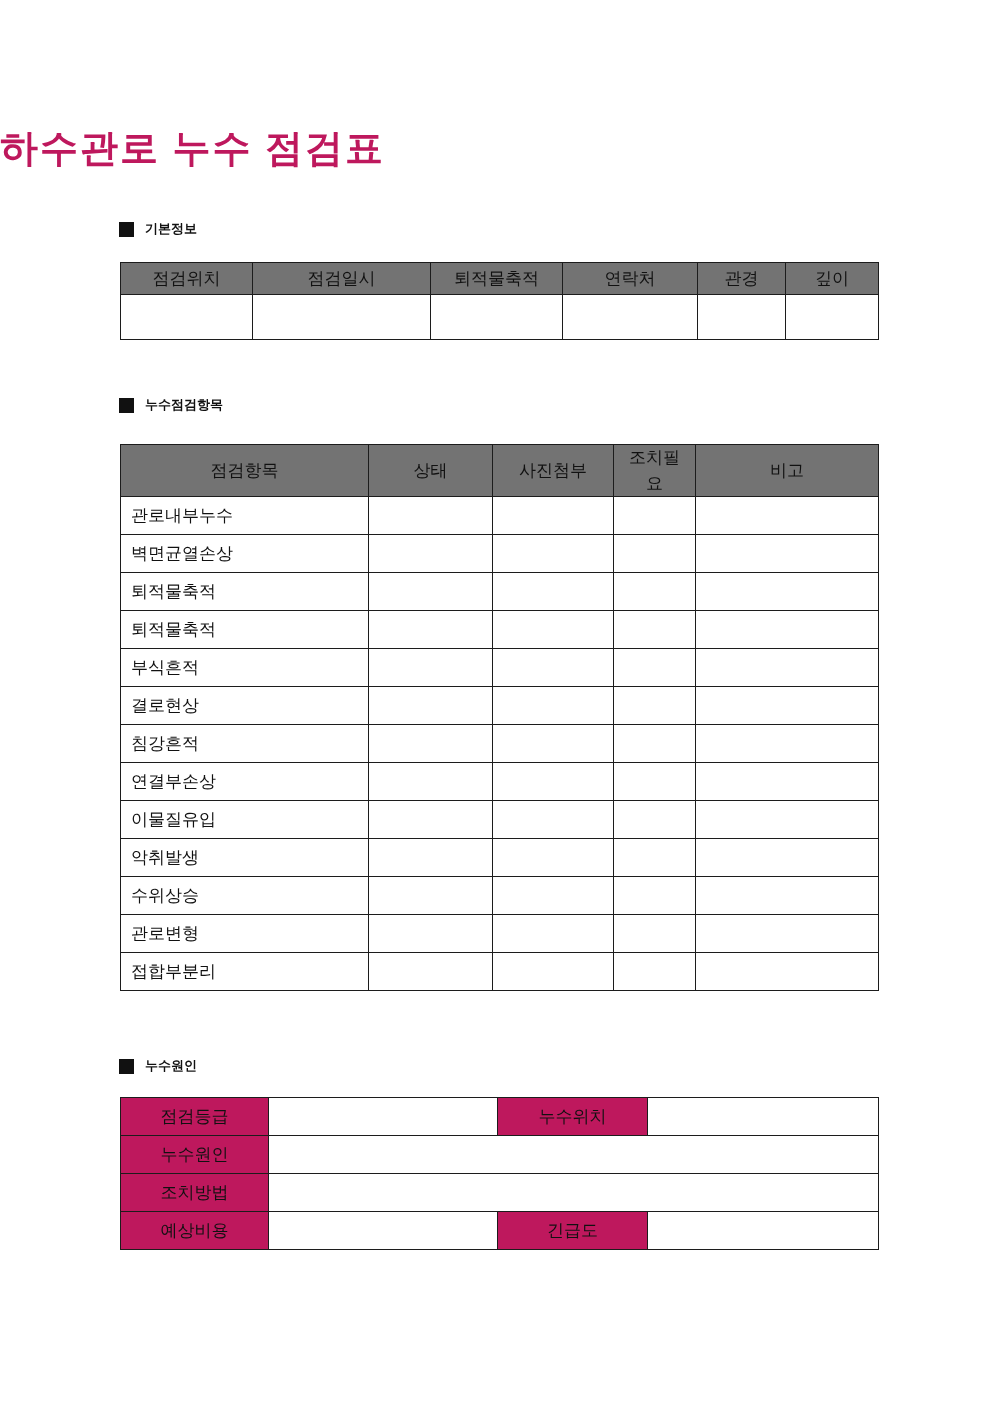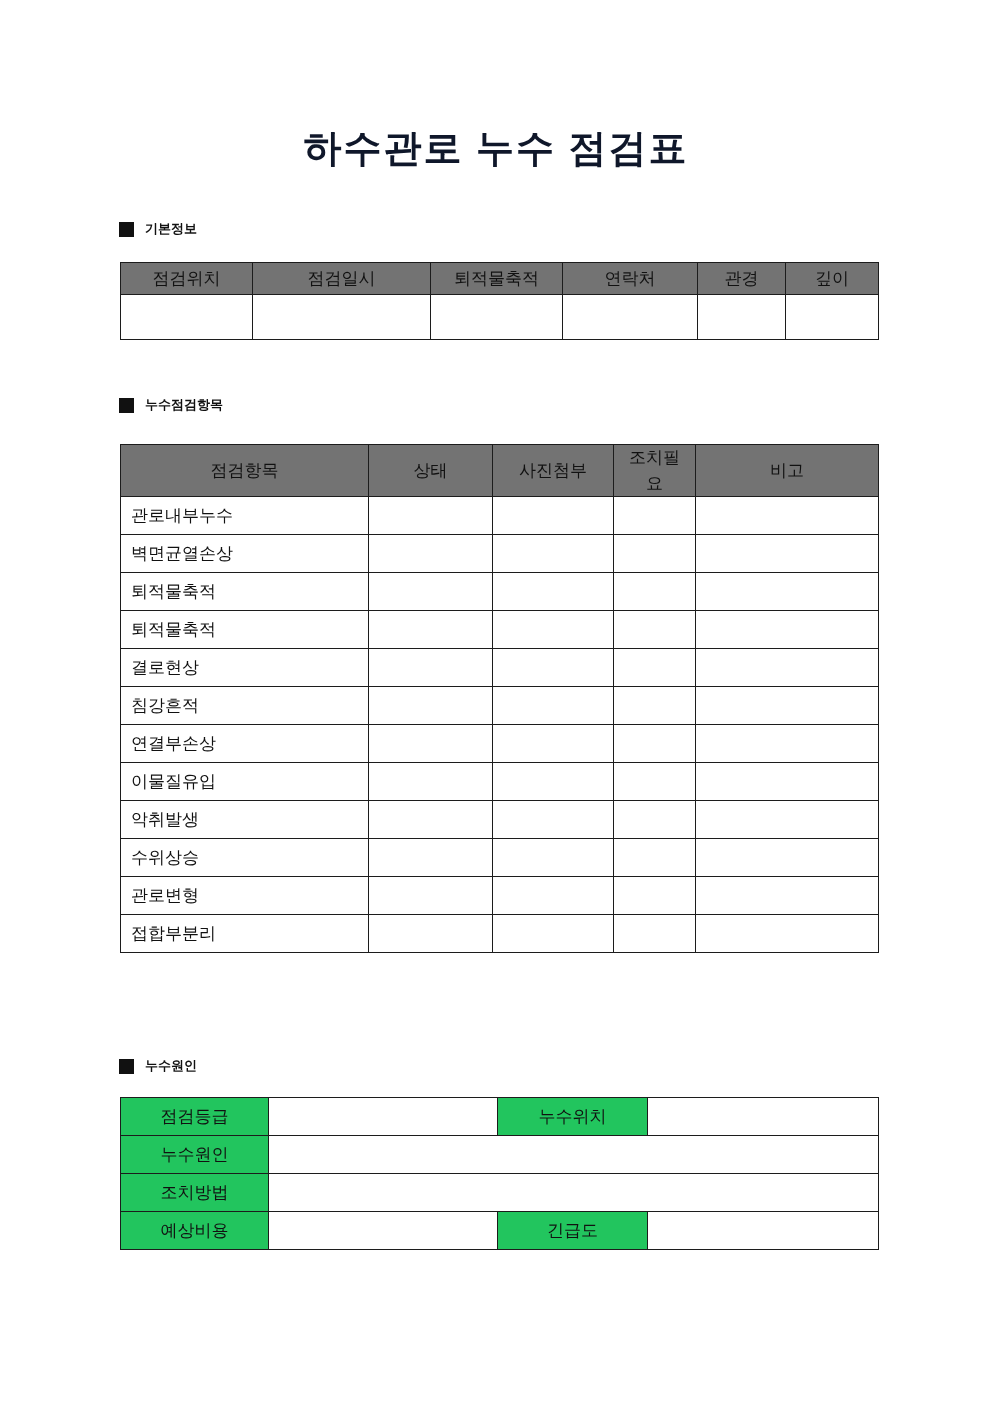--- a/index.html
+++ b/index.html
@@ -14,25 +14,24 @@
     background: #ffffff;
     font-family: "Liberation Sans", "DejaVu Sans", sans-serif;
     color: #111111;
     overflow: hidden;
   }
   .doc-title {
     position: absolute;
     top: 123px;
     left: 0;
     width: 100%;
-    text-align: center;
     font-size: 38px;
     font-weight: 700;
     letter-spacing: 2px;
-    color: #0f172a;
+    color: #be185d;
   }
   .section-heading {
     position: absolute;
     left: 119px;
     display: flex;
     align-items: center;
     gap: 11px;
     font-size: 13px;
     font-weight: 700;
     color: #111111;
@@ -85,21 +84,21 @@
   }
   #table-items th .wrap-narrow {
     display: inline-block;
     max-width: 3.4em;
     word-break: break-all;
     line-height: 1.5;
   }
 
   #table-results td { height: 37px; }
   #table-results td.label-cell {
-    background: #22c55e;
+    background: #be185d;
   }
 </style>
 </head>
 <body>
 
 <div class="page">
 
   <div class="doc-title">하수관로 누수 점검표</div>
 
   <div class="section-heading" id="sec-basic">
@@ -179,20 +178,27 @@
       <td></td>
     </tr>
     <tr>
       <td class="item-name">퇴적물축적</td>
       <td></td>
       <td></td>
       <td></td>
       <td></td>
     </tr>
     <tr>
+      <td class="item-name">부식흔적</td>
+      <td></td>
+      <td></td>
+      <td></td>
+      <td></td>
+    </tr>
+    <tr>
       <td class="item-name">결로현상</td>
       <td></td>
       <td></td>
       <td></td>
       <td></td>
     </tr>
     <tr>
       <td class="item-name">침강흔적</td>
       <td></td>
       <td></td>

